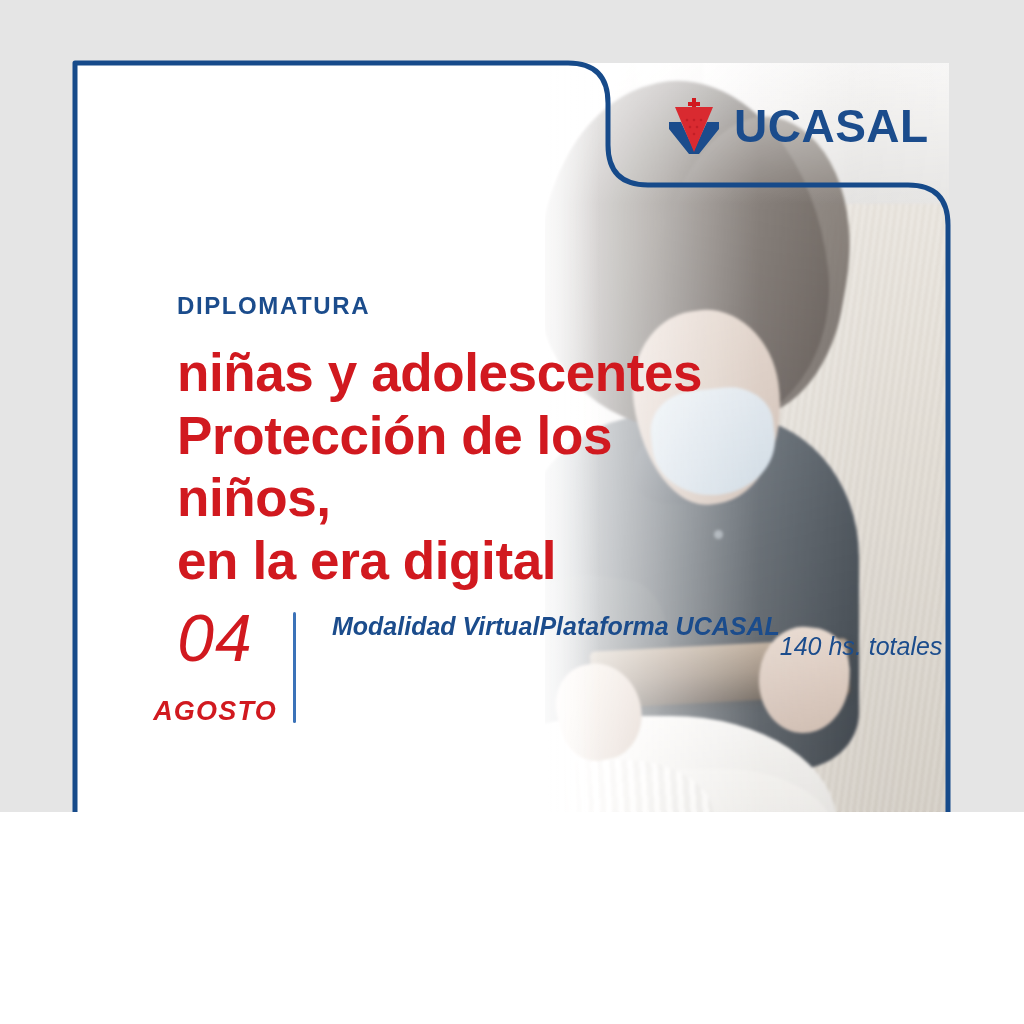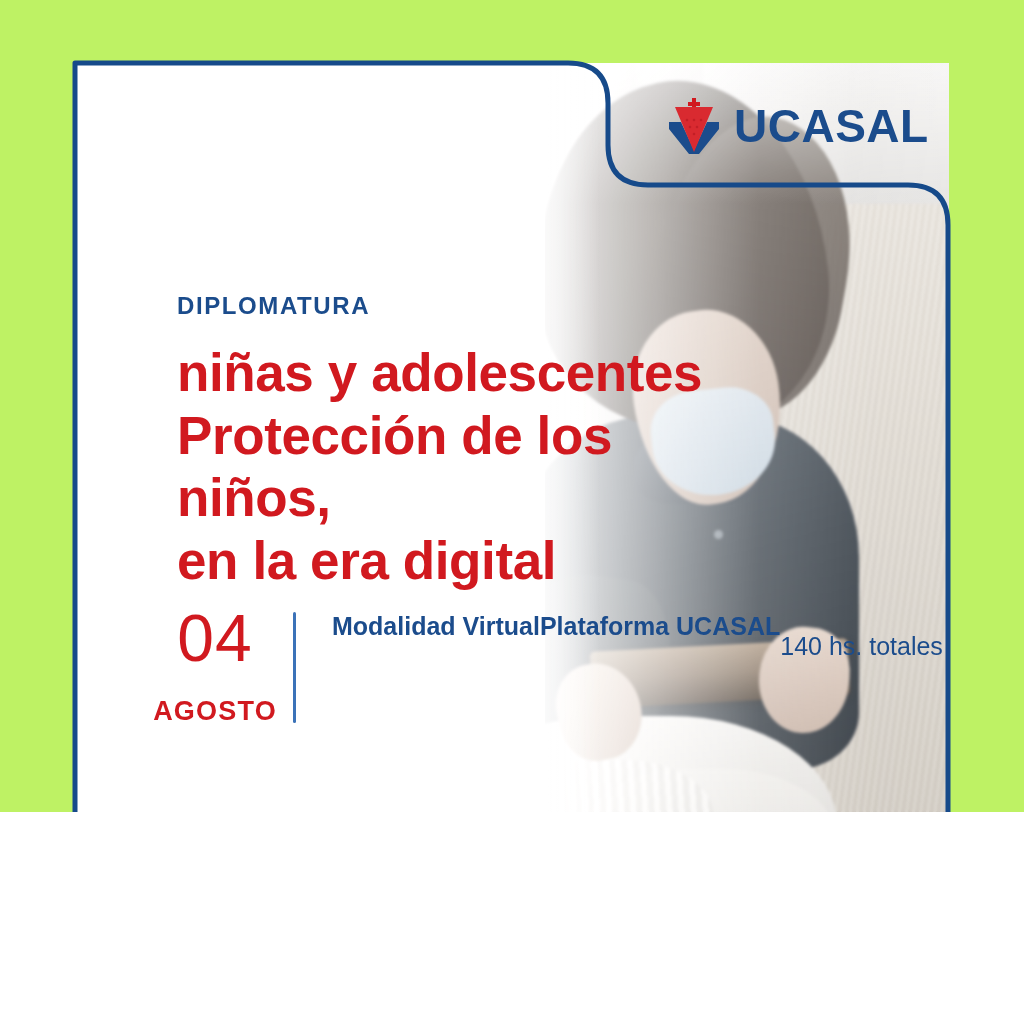--- a/index.html
+++ b/index.html
@@ -1,19 +1,19 @@
 <!DOCTYPE html>
 <html><head>
 <meta charset="utf-8">
 <style>
   html,body{margin:0;padding:0;background:#ffffff;}
   body{width:1024px;height:1024px;overflow:hidden;
        font-family:"Liberation Sans","DejaVu Sans",sans-serif;}
 
-  #poster{position:relative;width:1024px;height:812px;background:#bef264;overflow:hidden;}
+  #poster{position:relative;width:1024px;height:812px;background:#e5e5e5;overflow:hidden;}
 
   
   .photo-clip{
     position:absolute;left:75px;top:63px;width:874px;height:882px;
     overflow:hidden;
   }
   .photo{
     position:absolute;right:0;top:0;width:560px;height:882px;
     overflow:hidden;
     filter:saturate(.55) contrast(.95) brightness(1.05);
@@ -139,21 +139,21 @@
              letter-spacing:.5px;line-height:1;}
 
   
   .content{position:absolute;left:177px;top:292px;width:600px;}
   .kicker{font-size:24px;font-weight:700;color:#1B4C8C;letter-spacing:1.6px;
           margin:0 0 22px 0;}
   .title{font-size:53px;font-weight:700;color:#D1191F;line-height:1.18;
          margin:0;letter-spacing:-.4px;}
   .title span{display:block;}
 
-  .meta{position:absolute;left:145px;top:606px;display:flex;align-items:stretch;gap:8px;}
+  .meta{position:absolute;left:145px;top:606px;display:flex;align-items:stretch;gap:8px;font-style:italic;}
   .date-col{width:140px;text-align:center;display:flex;flex-direction:column;
             justify-content:center;}
   .date-day{font-size:66px;font-weight:400;color:#D1191F;line-height:.98;
             letter-spacing:1px;}
   .date-month{font-size:27px;font-weight:700;color:#D1191F;letter-spacing:1.2px;
               margin-top:25px;}
   .divider{width:3px;background:#3B72B8;margin:6px 28px 4px 0;border-radius:2px;}
   .info-col{display:flex;flex-direction:row;justify-content:center;padding-top:4px;}
   .info-strong{font-size:25px;font-weight:700;color:#1B4C8C;line-height:1.32;}
   .info-sub{font-size:25px;font-weight:400;color:#1B4C8C;margin-top:22px;}

